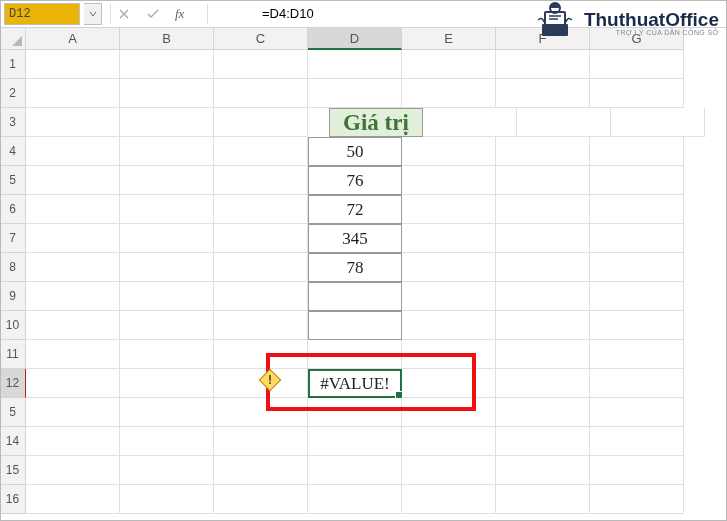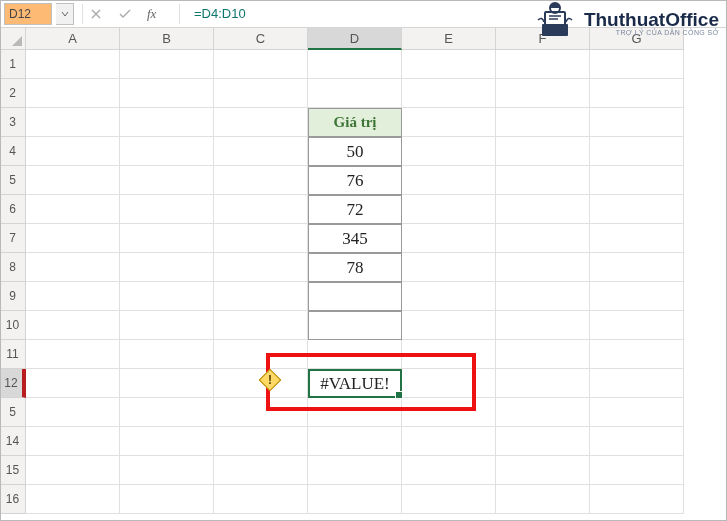--- a/index.html
+++ b/index.html
@@ -16,30 +16,31 @@
   .formula-bar {
     display: flex;
     align-items: center;
     height: 28px;
     border-bottom: 1px solid #d4d4d4;
     background: #fff;
     padding-left: 4px;
     gap: 4px;
   }
   .name-box {
-    width: 48px;
+    width: 76px;
     height: 22px;
     border: 1px solid #c0c0c0;
-    background: #fdba74;
+    background: #eab308;
     display: flex;
     align-items: center;
     padding: 0 4px;
     font-size: 12px;
     color: #444;
     position: relative;
+    font-family: Liberation Mono, monospace;
   }
   .name-box-dd {
     width: 18px;
     height: 22px;
     border: 1px solid #c0c0c0;
     border-left: none;
     background: #f1f1f1;
     display: flex;
     align-items: center;
     justify-content: center;
@@ -47,21 +48,21 @@
   }
   .fb-sep { width: 1px; height: 20px; background:#e0e0e0; margin:0 4px;}
   .fb-btn {
     width: 24px; height: 22px;
     display:flex; align-items:center; justify-content:flex-start;
     color:#888; font-size:13px;
   }
   .fb-fx { font-style: italic; font-family: 'Times New Roman', serif; color:#666; }
   .formula-input {
     flex:1; height:22px; border:none; outline:none;
-    font-size:13px; color:#0f766e; padding-left:6px;
+    font-size:13px; color:#000000; padding-left:6px;margin-left:40px;
   }
   .sheet {
     position: relative;
     background:#fff;
   }
   .corner {
     position:absolute; left:0; top:0; width:26px; height:22px;
     background:#f3f2f1; border-right:1px solid #d4d4d4; border-bottom:1px solid #d4d4d4;
   }
   .corner::after{
@@ -80,35 +81,36 @@
   .ch.sel { background:#d8d8d8; border-bottom:2px solid #217346; height:22px;}
   .row-headers {
     position:absolute; left:0; top:22px; width:26px;
   }
   .rh {
     width:26px; height:29px; background:#f3f2f1;
     border-right:1px solid #d4d4d4; border-bottom:1px solid #d4d4d4;
     display:flex; align-items:center; justify-content:center;
     font-size:12px; color:#555;
   }
-  .rh.sel { background:#d8d8d8; border-right:4px solid #b91c1c;}
+  .rh.sel { background:#d8d8d8; border-right:1px solid #b91c1c;}
   .grid {
     position:absolute; left:26px; top:22px;
   }
   .row { display:flex; height:29px;}
   .cell {
     width:94px; height:29px;
     border-right:1px solid #e0e0e0; border-bottom:1px solid #e0e0e0;
     background:#fff; display:flex; align-items:center; justify-content:center;
     font-size:15px; color:#222;
   }
   .hdr-cell {
     background:#e2efda; font-weight:bold; color:#3e7537;
-    font-family: 'Times New Roman', serif; font-size:15px;
+    font-family: 'Times New Roman', serif; font-size:23px;
     border:1px solid #999 !important;
+    margin-left:21px;
   }
   .data-cell {
     font-family:'Times New Roman', serif; font-size:17px;
     border:1px solid #999 !important;
   }
   .empty-cell-b { border:1px solid #999 !important; }
   .sel-cell {
     border:2px solid #217346 !important; position:relative;
     font-family:Liberation Serif, serif; font-size:17px;
   }

